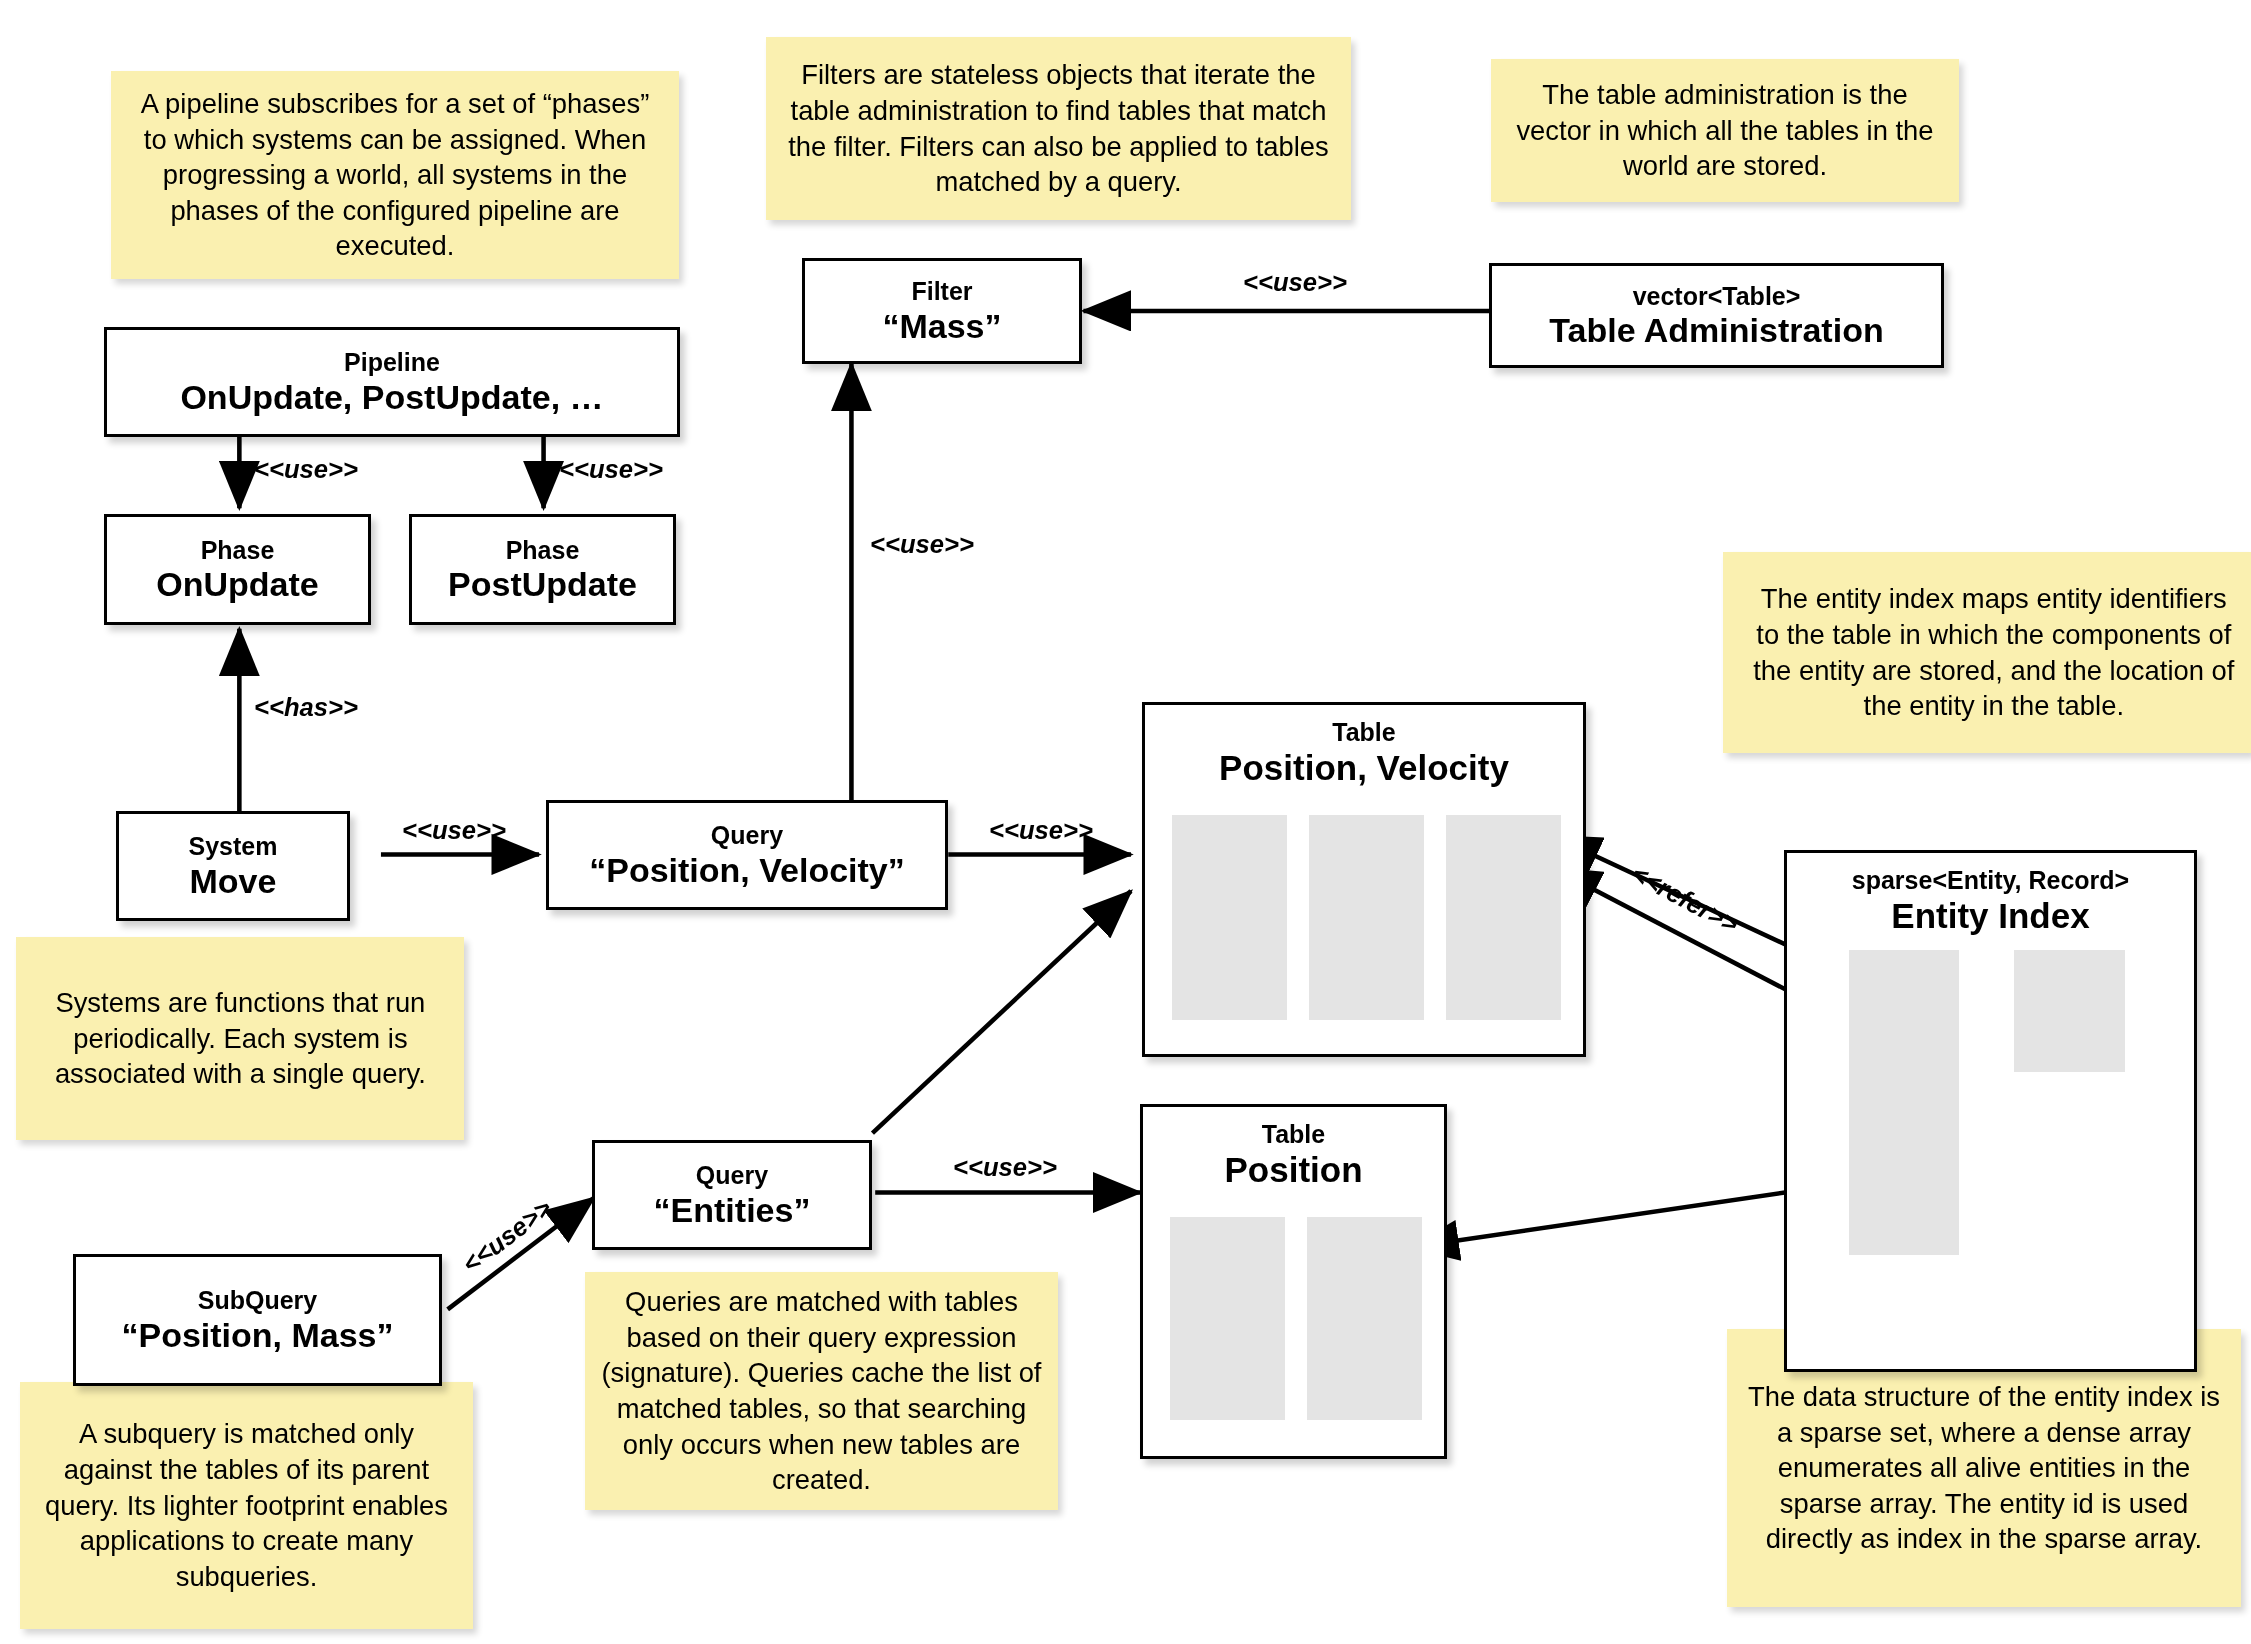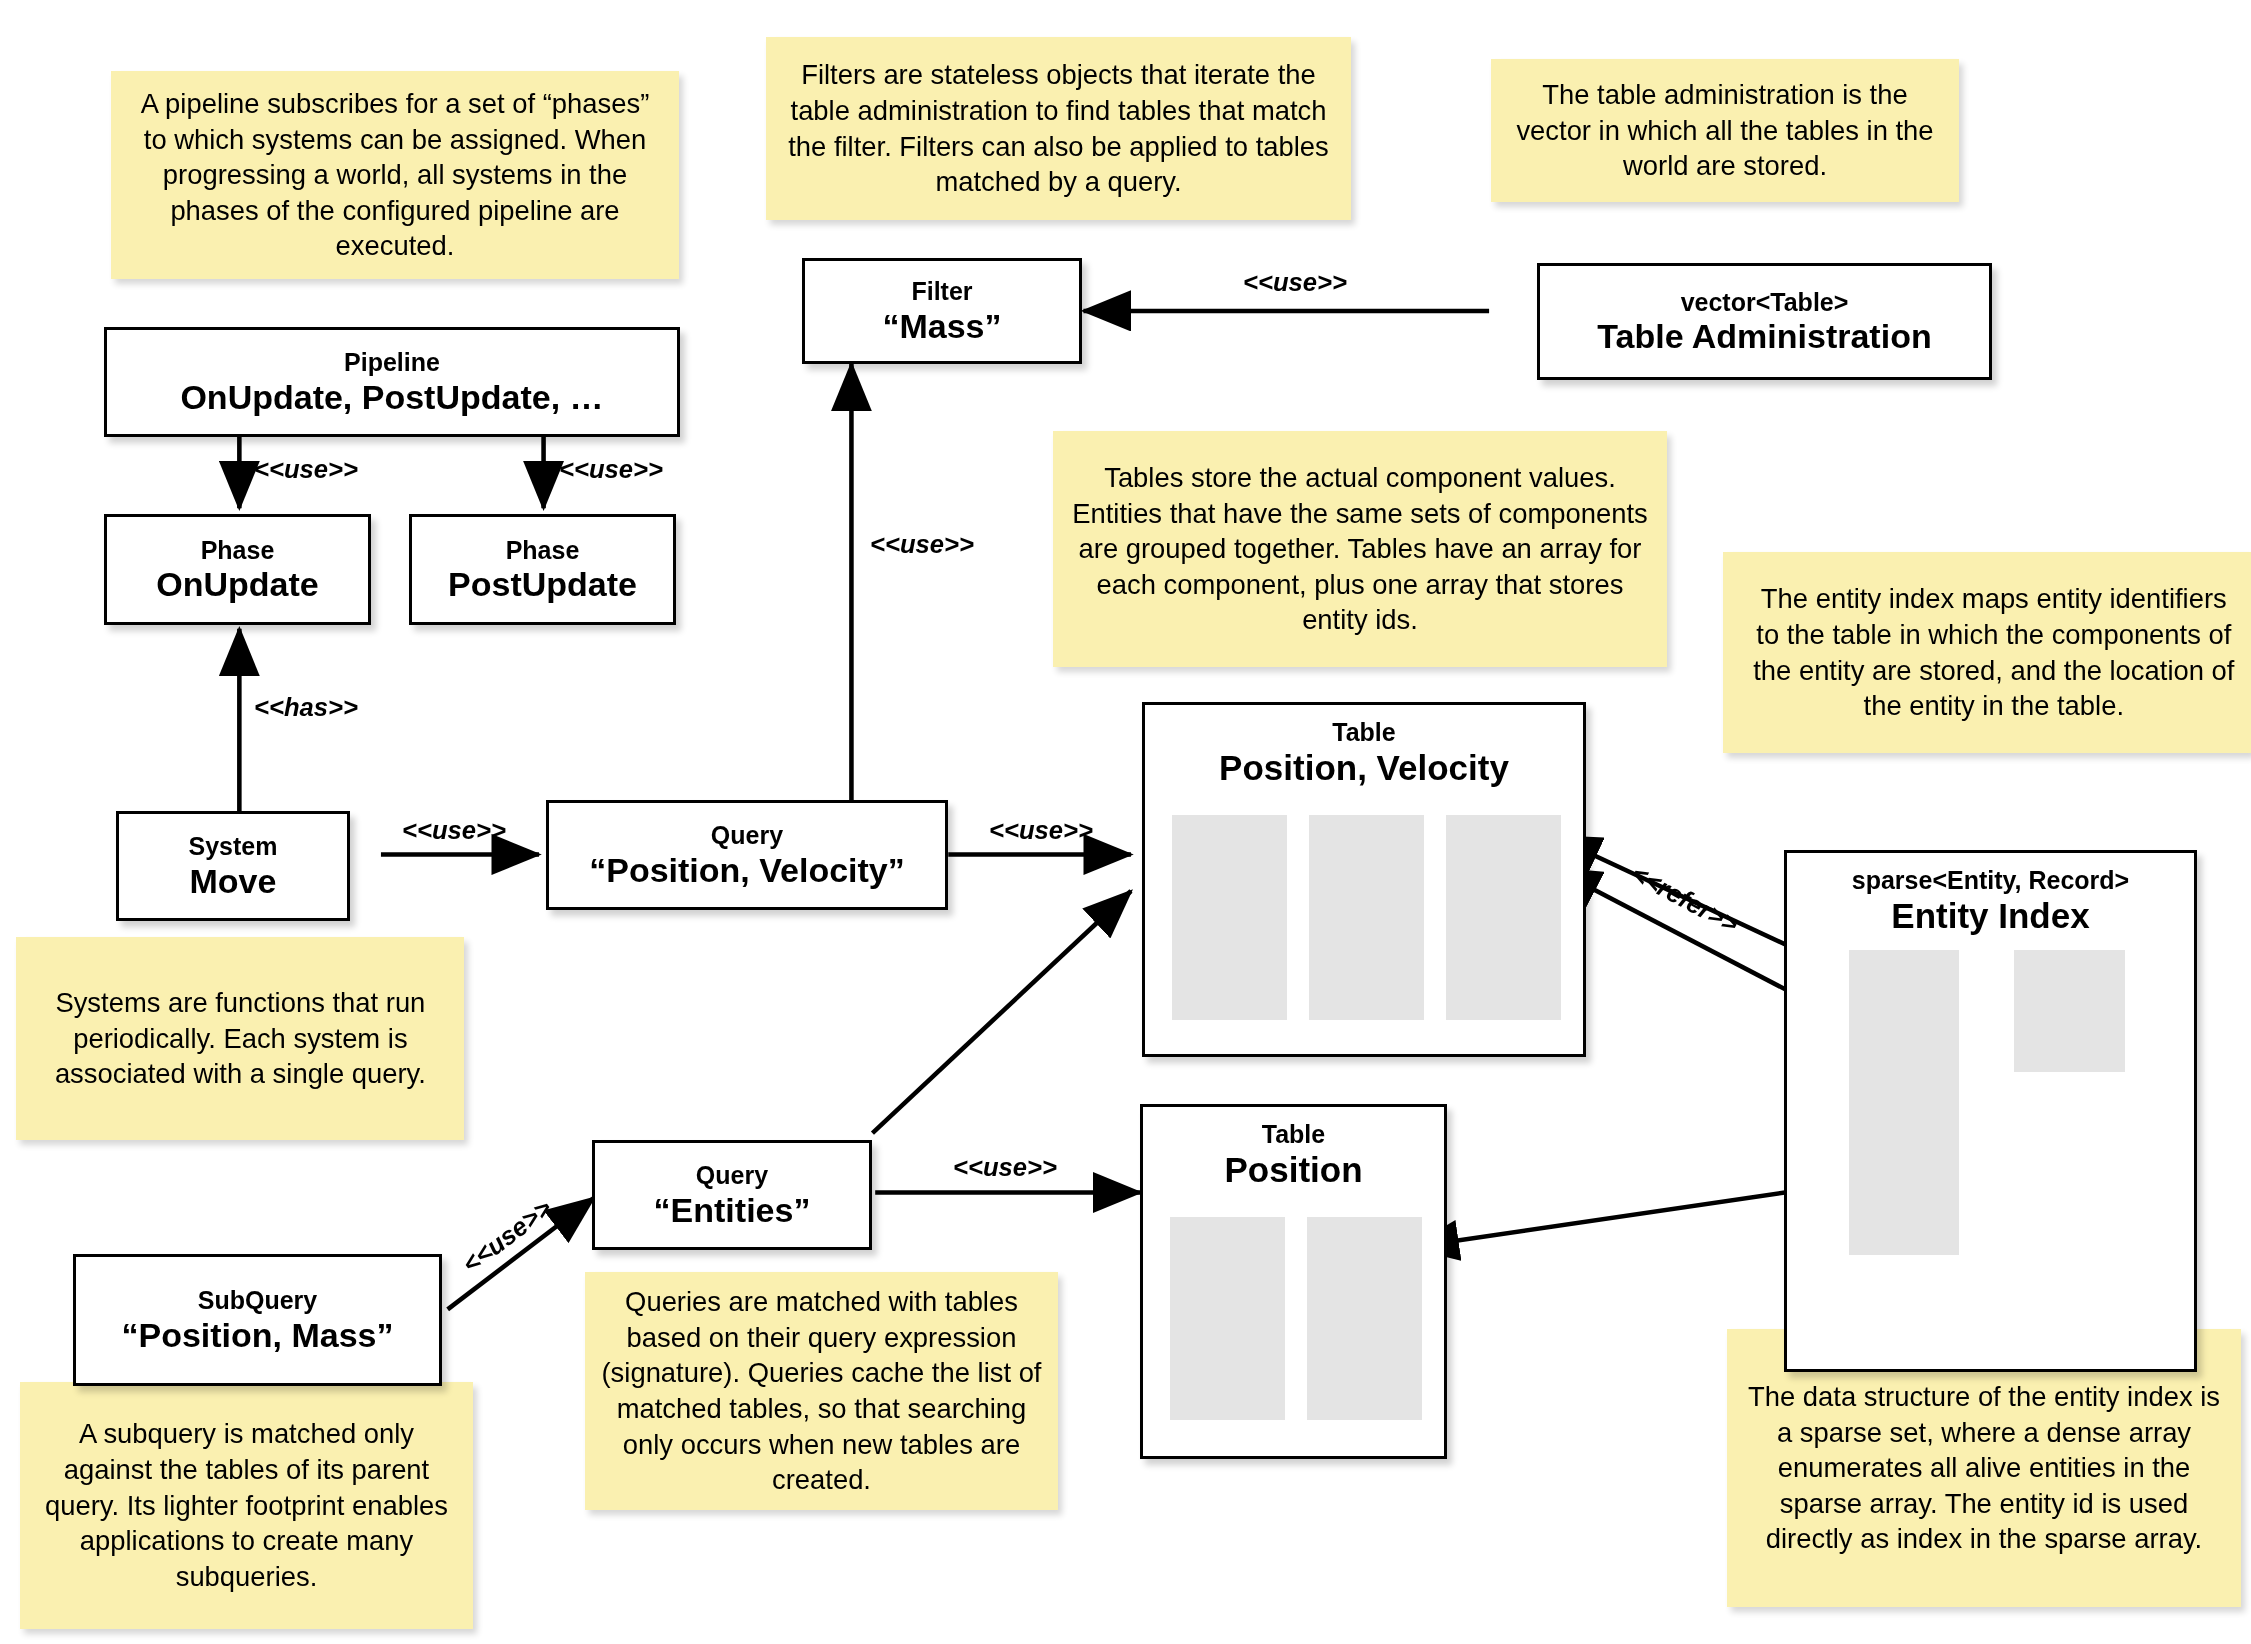--- a/index.html
+++ b/index.html
@@ -147,21 +147,20 @@
   <div class="elabel" style="left:953px; top:1153px;">&lt;&lt;use&gt;&gt;</div>
   <div class="elabel" style="left:457px; top:1256px; transform:rotate(-37deg);">&lt;&lt;use&gt;&gt;</div>
   <div class="elabel" style="left:1640px; top:859px; transform:rotate(28deg);">&lt;&lt;refer&gt;&gt;</div>
 
   <div class="note" style="left:111px; top:71px; width:568px; height:208px;">A pipeline subscribes for a set of “phases” to which systems can be assigned. When progressing a world, all systems in the phases of the configured pipeline are executed.</div>
 
   <div class="note" style="left:766px; top:37px; width:585px; height:183px;">Filters are stateless objects that iterate the table administration to find tables that match the filter. Filters can also be applied to tables matched by a query.</div>
 
   <div class="note" style="left:1491px; top:59px; width:468px; height:143px;">The table administration is the vector in which all the tables in the world are stored.</div>
 
-  <div class="note" style="left:1053px; top:431px; width:614px; height:236px;">Tables store the actual component values. Entities that have the same sets of components are grouped together. Tables have an array for each component, plus one array that stores entity ids.</div>
 
   <div class="note" style="left:1723px; top:552px; width:528px; height:201px;padding-left:30px;">The entity index maps entity identifiers to the table in which the components of the entity are stored, and the location of the entity in the table.</div>
 
   <div class="note" style="left:16.4px; top:937px; width:448px; height:203px;">Systems are functions that run periodically. Each system is associated with a single query.</div>
 
   <div class="note" style="left:585px; top:1272px; width:473px; height:238px;">Queries are matched with tables based on their query expression (signature). Queries cache the list of matched tables, so that searching only occurs when new tables are created.</div>
 
   <div class="note" style="left:20px; top:1382px; width:453px; height:247px;">A subquery is matched only against the tables of its parent query. Its lighter footprint enables applications to create many subqueries.</div>
 
   <div class="note" style="left:1727px; top:1329px; width:514px; height:278px;">The data structure of the entity index is a sparse set, where a dense array enumerates all alive entities in the sparse array. The entity id is used directly as index in the sparse array.</div>
@@ -199,21 +198,21 @@
   <div class="node" style="left:73px; top:1254px; width:369px; height:132px;">
     <div class="stereo">SubQuery</div>
     <div class="title">“Position, Mass”</div>
   </div>
 
   <div class="node" style="left:802px; top:258px; width:280px; height:106px;">
     <div class="stereo">Filter</div>
     <div class="title">“Mass”</div>
   </div>
 
-  <div class="node" style="left:1489px; top:263px; width:455px; height:117px;margin-left:48px;">
+  <div class="node" style="left:1489px; top:263px; width:455px; height:105px;">
     <div class="stereo">vector&lt;Table&gt;</div>
     <div class="title">Table Administration</div>
   </div>
 
   <div class="node container" style="left:1142px; top:702px; width:444px; height:355px;">
     <div class="stereo">Table</div>
     <div class="title">Position, Velocity</div>
     <div class="cols" style="left:27.4px; top:110px; width:389px; height:205px; gap:22px;">
       <div class="col" style="width:115px;"></div>
       <div class="col" style="width:115px;"></div>

